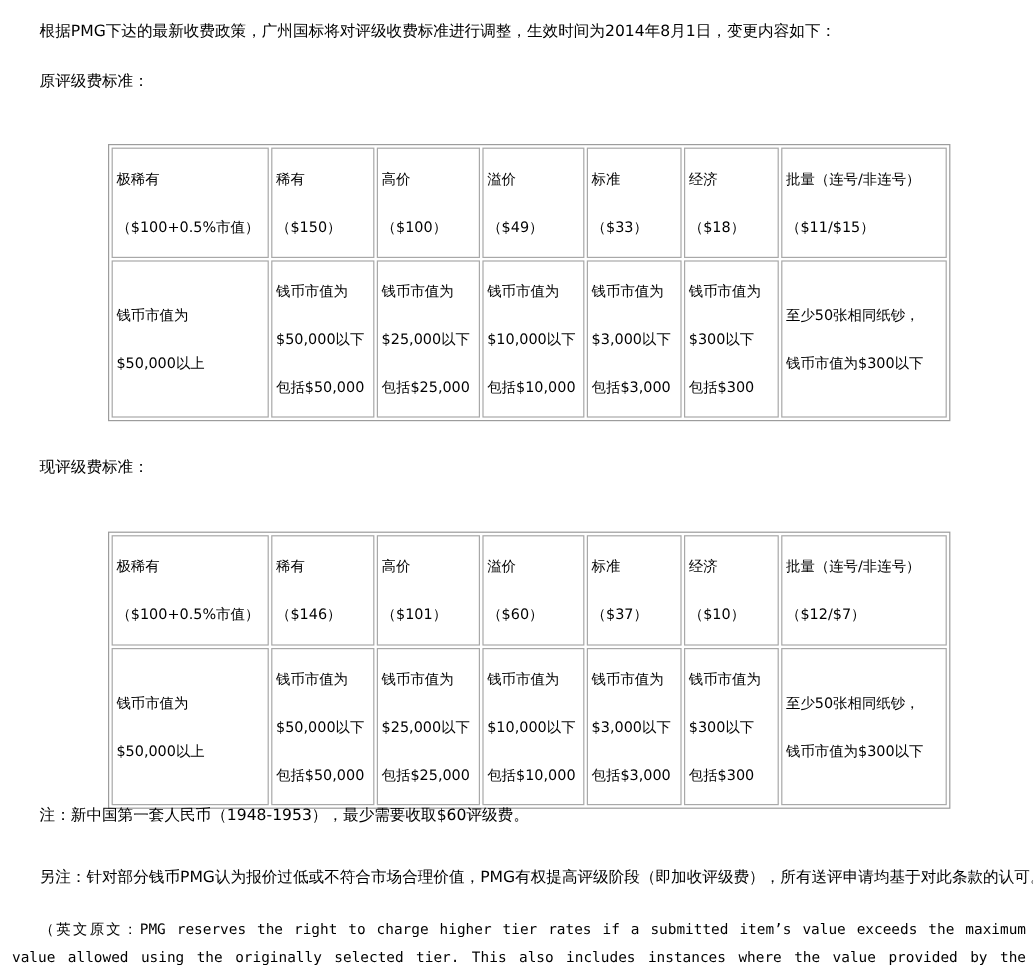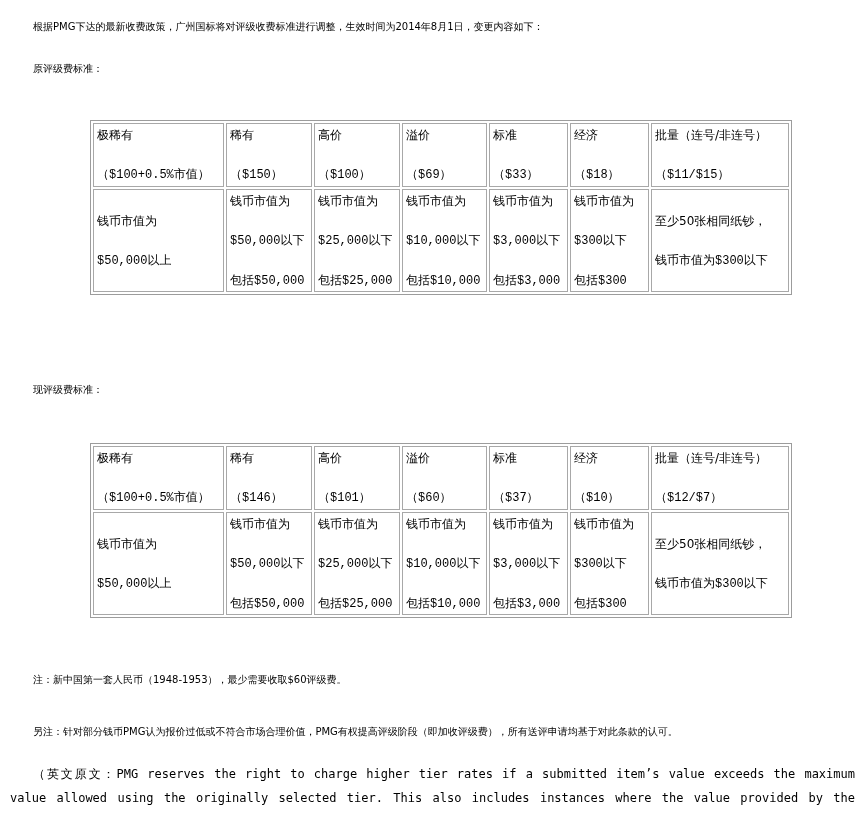--- a/index.html
+++ b/index.html
@@ -6,21 +6,21 @@
   body { font-family: "DejaVu Sans", "Liberation Sans", sans-serif; color: #000; }
   .page {
     position: relative;
     width: 861px;
     height: 813px;
     background: #fff;
     overflow: hidden;
   }
   .para {
     position: absolute;
-    font-size: 10px;
+    font-size: 13px;
     line-height: 16px;
     white-space: nowrap;
   }
   .p-intro     { left: 33px; top: 19px; }
   .p-old-label { left: 33px; top: 61px; text-align: right; }
   .p-new-label { left: 33px; top: 382px; }
   .p-note1     { left: 33px; top: 672px; }
   .p-note2     { left: 33px; top: 724px; }
   .p-note-en {
     left: 10px; top: 762px; width: 845px;
@@ -39,28 +39,28 @@
     border-collapse: separate;
     border-spacing: 2px;
     border: 1px solid #9c9c9c;
     background: #fff;
     font-size: 12px;
   }
   table.fee.t-old { top: 120px; }
   table.fee.t-new { top: 443px; }
   table.fee td {
     border: 1px solid #a8a8a8;
-    padding: 0 3px;
+    padding: 14px 3px;
     vertical-align: middle;
     overflow: hidden;
   }
   table.fee tr.hdr td { height: 62px; }
   table.fee tr.rng td { height: 101px; margin-left: 44px; }
   .ln { line-height: 20px; white-space: nowrap; }
-  .ln + .ln { margin-top: 20px; font-family: Liberation Mono, monospace; }
+  .ln + .ln { margin-top: 20px; }
   .ln:empty { display: none; }
   col.c0 { width: 131px; }
   col.c1 { width: 86px; }
   col.c2 { width: 86px; }
   col.c3 { width: 85px; }
   col.c4 { width: 79px; }
   col.c5 { width: 79px; }
   col.c6 { width: 138px; }
 </style>
 </head>
@@ -91,21 +91,21 @@
       <td>
         <div class="ln">稀有</div>
         <div class="ln">（$150）</div>
       </td>
       <td>
         <div class="ln">高价</div>
         <div class="ln">（$100）</div>
       </td>
       <td>
         <div class="ln">溢价</div>
-        <div class="ln">（$69）</div>
+        <div class="ln">（$49）</div>
       </td>
       <td>
         <div class="ln">标准</div>
         <div class="ln">（$33）</div>
       </td>
       <td>
         <div class="ln">经济</div>
         <div class="ln">（$18）</div>
       </td>
       <td>

